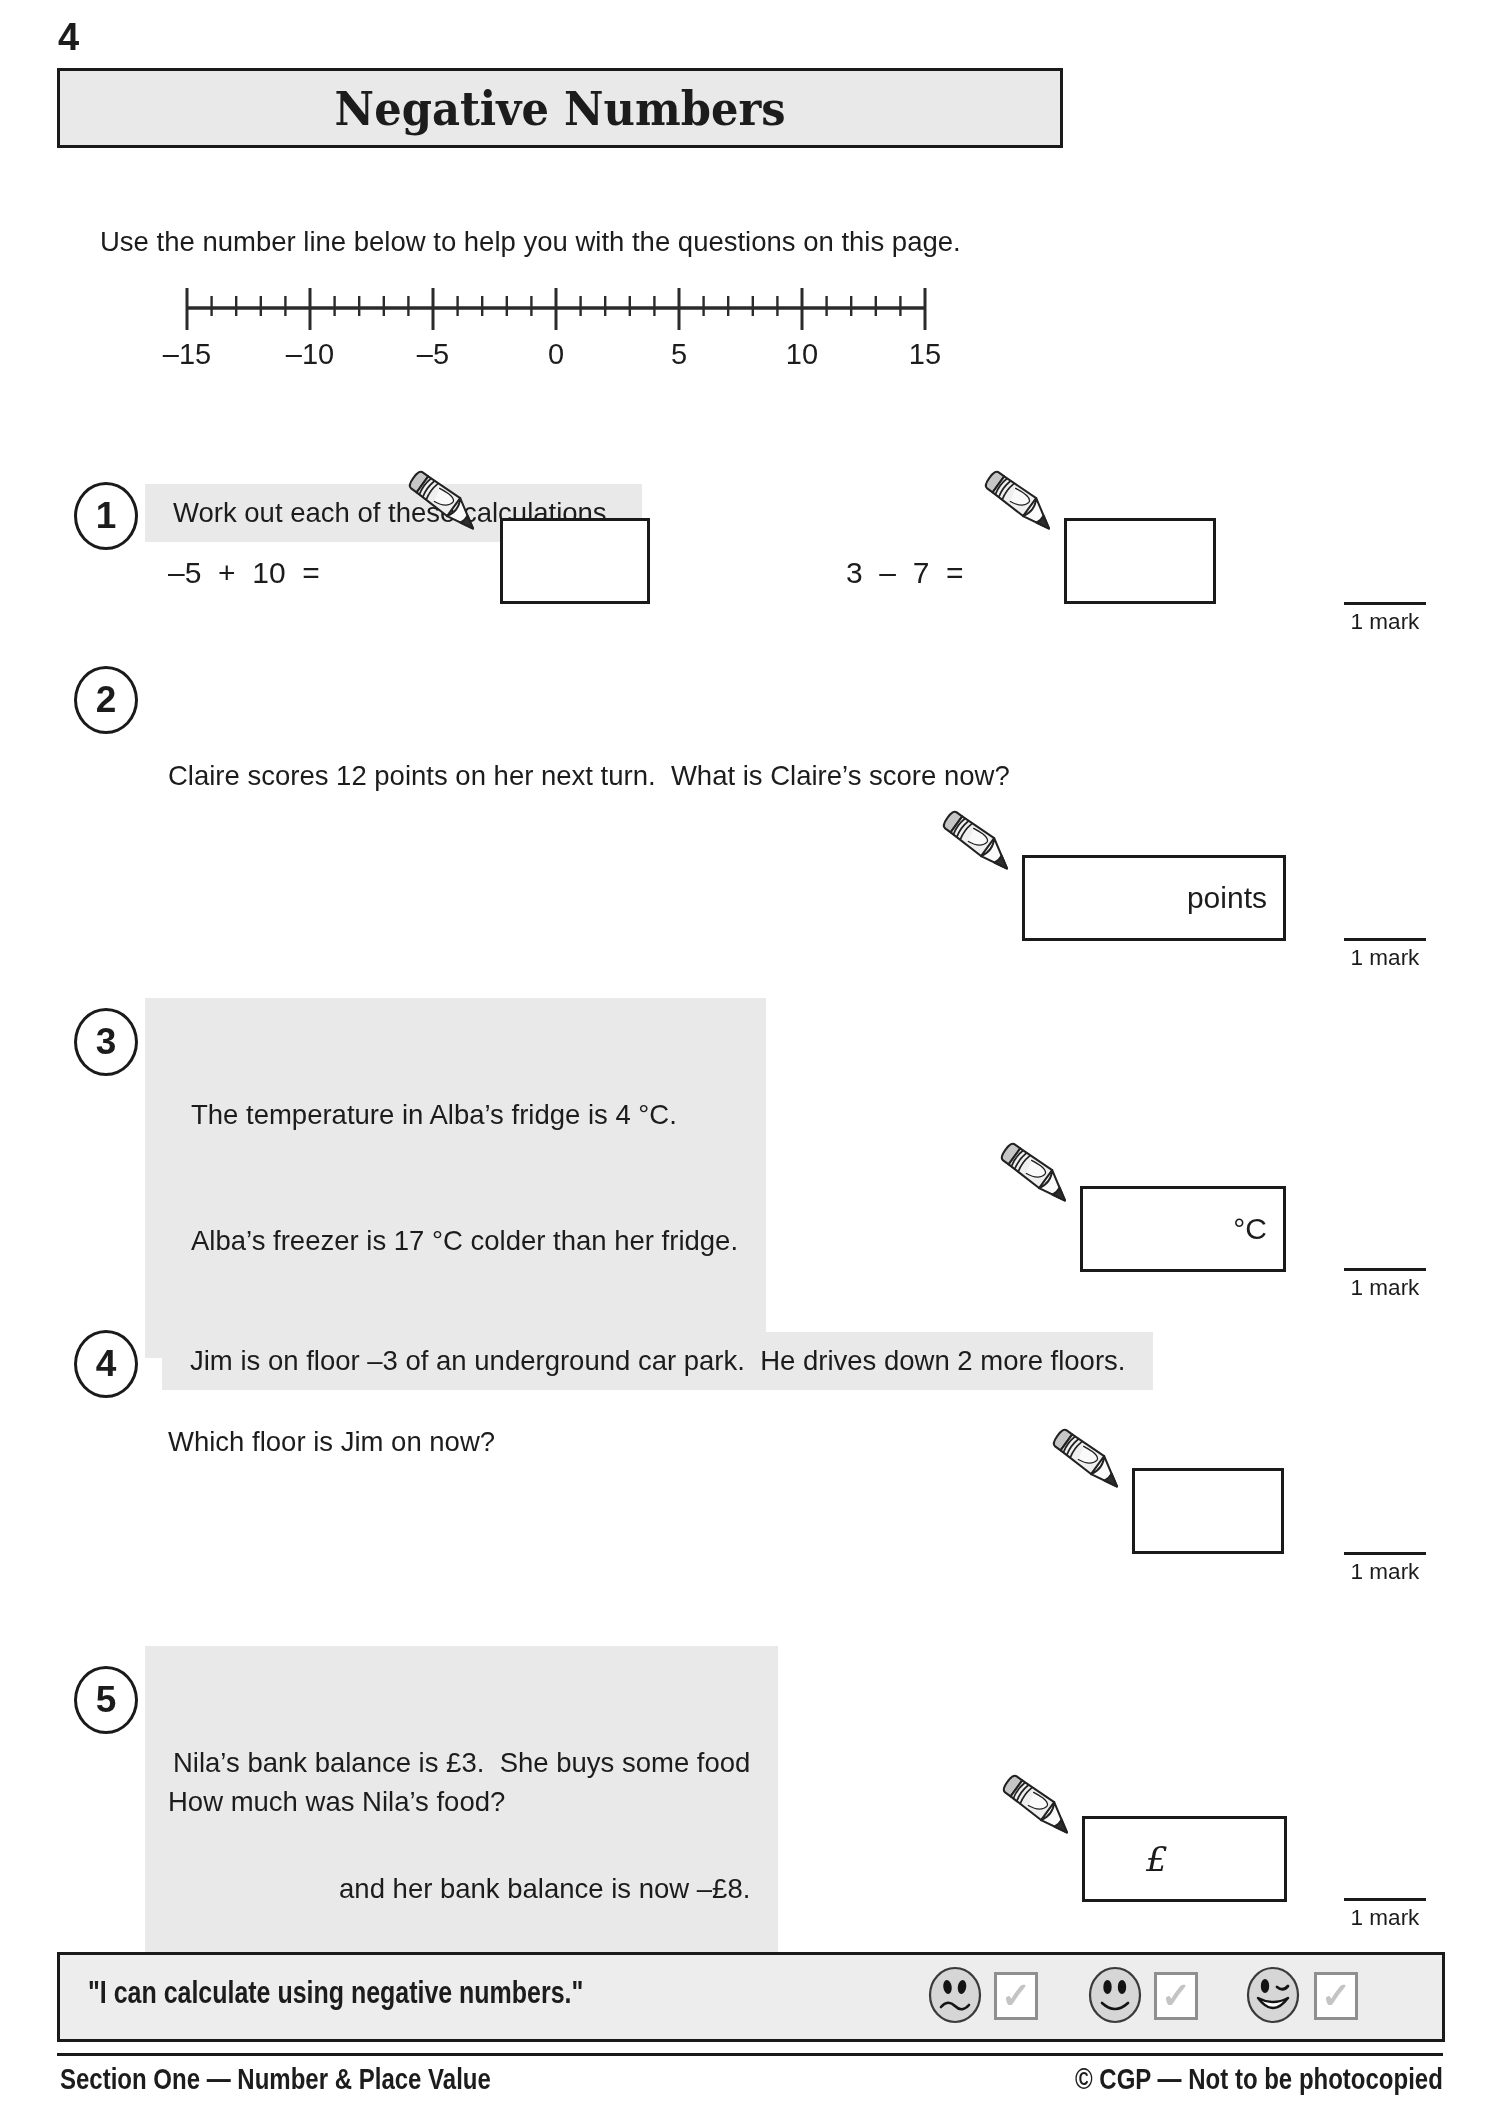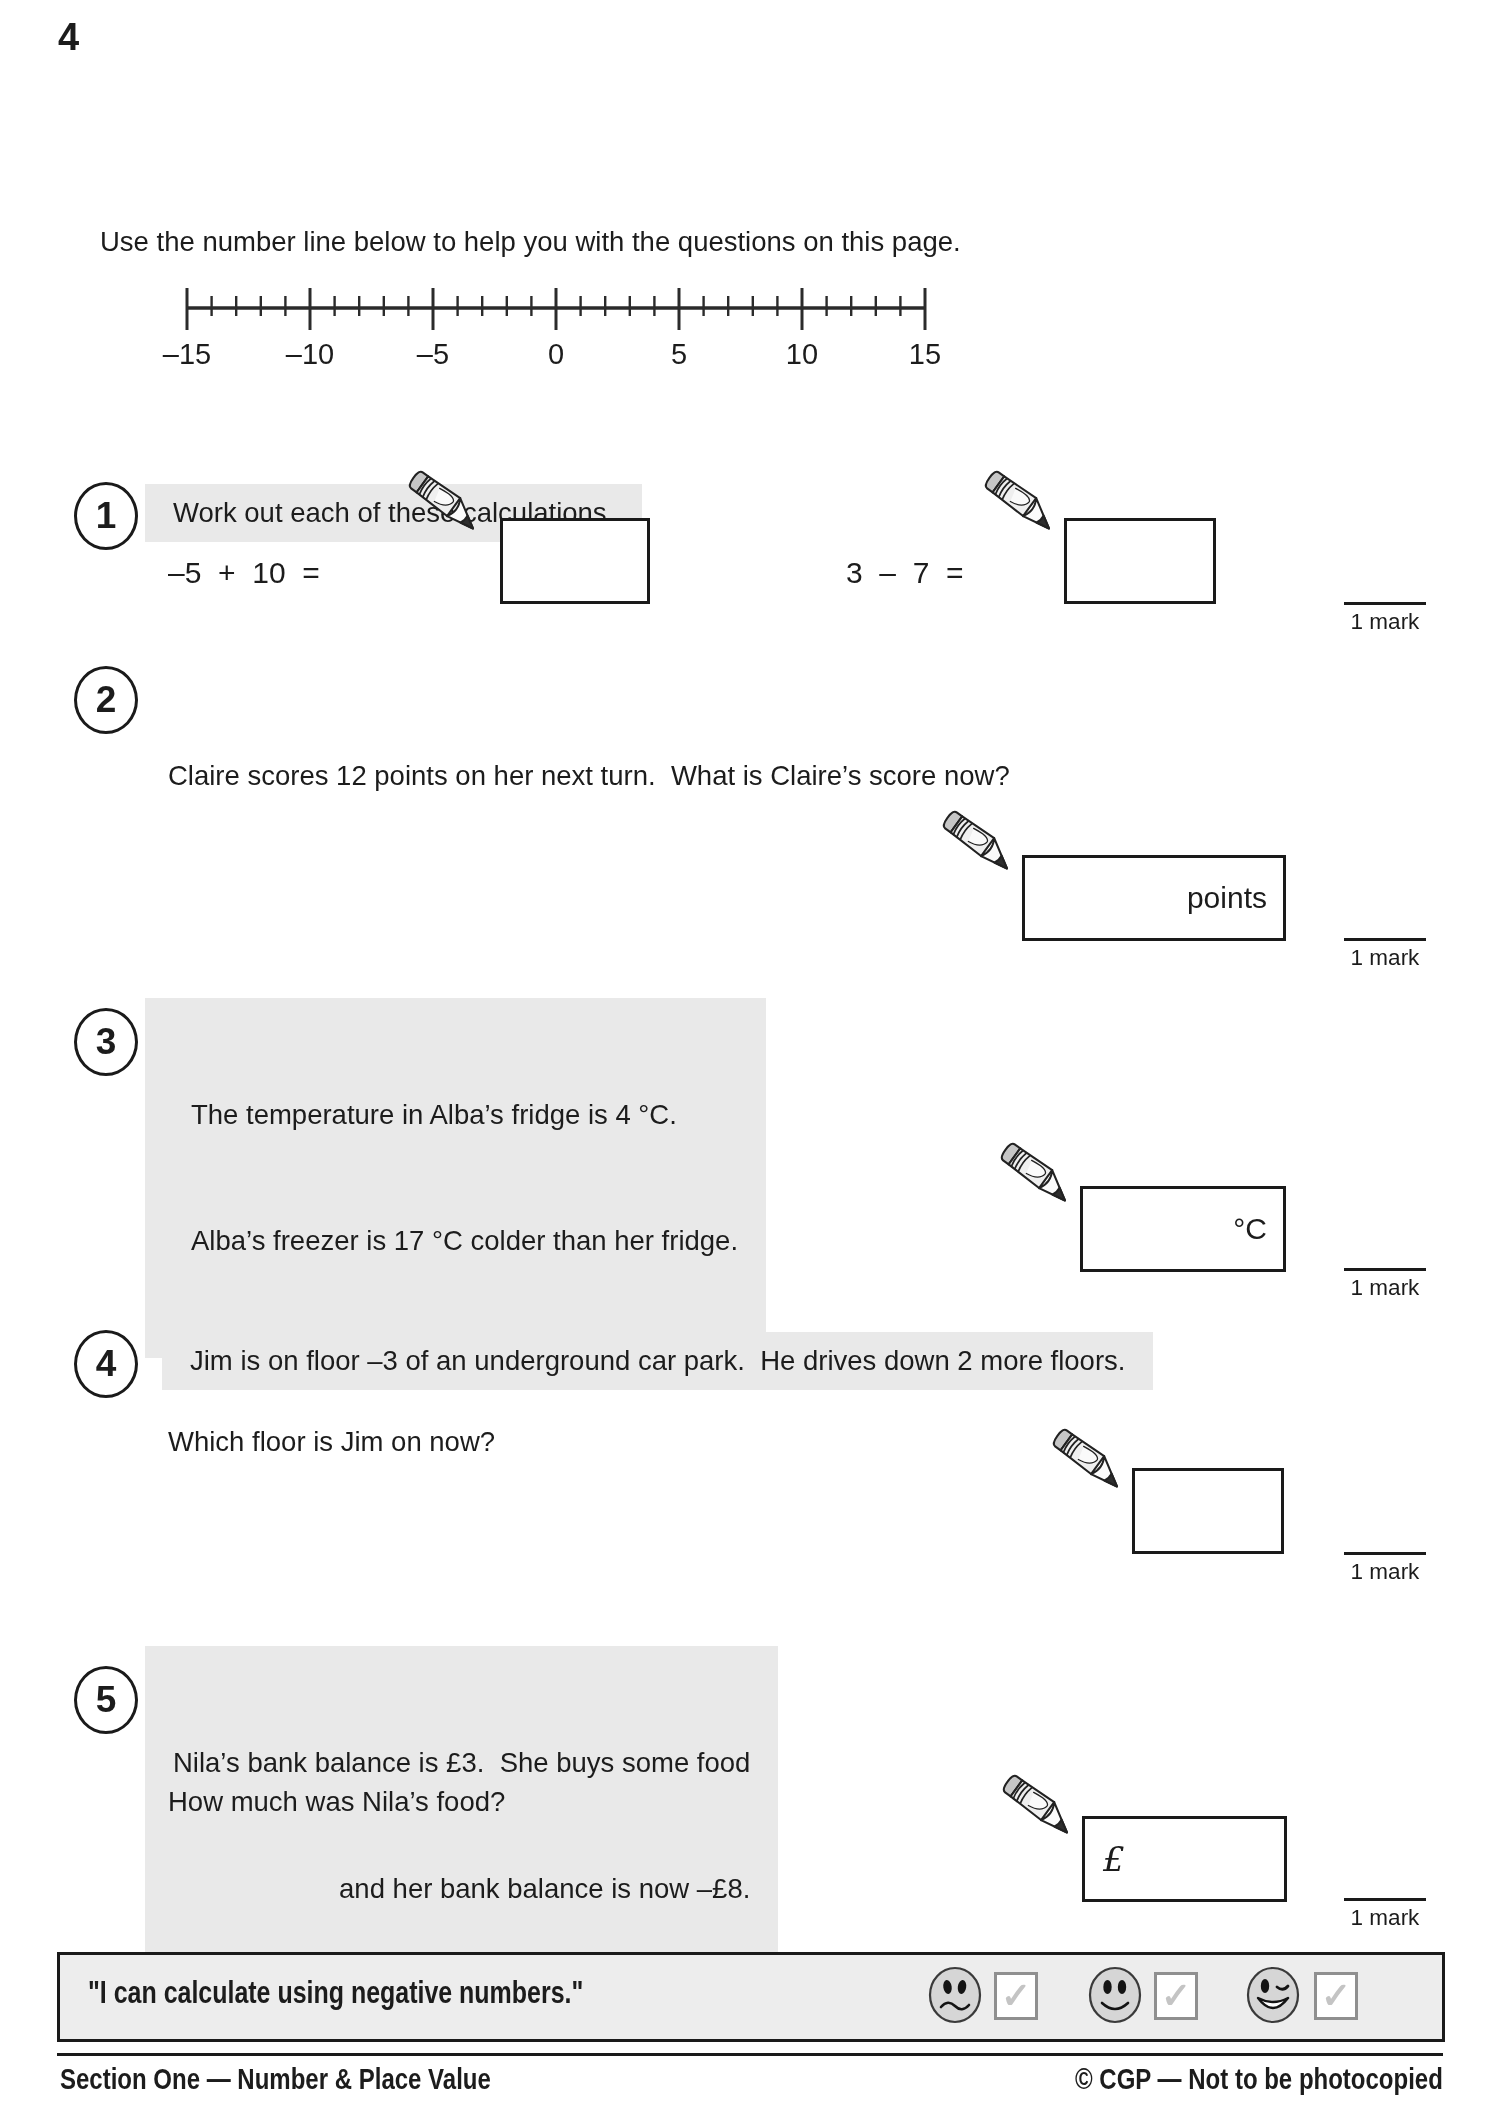--- a/index.html
+++ b/index.html
@@ -18,21 +18,21 @@
            display:flex;align-items:center;justify-content:center;
            font-size:37px;font-weight:bold;background:#fff;}
   .qlabel{background:#e9e9e9;font-size:27.5px;line-height:58px;height:58px;
           padding:0 28px;white-space:pre;display:inline-block;}
   .qlabel2{background:#e9e9e9;font-size:27.5px;line-height:42px;
            padding:12px 28px;white-space:pre;display:inline-block;}
   .qlabel2 span{display:block;}
   .qtext{font-size:27.5px;white-space:pre;}
   .equation{font-size:30px;white-space:pre;}
 
-  .ansbox{border:3.5px solid #1a1a1a;background:#fff;display:flex;align-items:center;box-sizing:border-box;}
+  .ansbox{border:3.5px solid #1a1a1a;background:#fff;display:flex;align-items:center;box-sizing:border-box;padding-left:43px;}
   .unit{margin-left:auto;font-size:30px;padding-right:16px;}
   .currency{font-size:34px;padding-left:18px;font-family:"DejaVu Serif",serif;font-style:italic;}
 
   .pencil{transform:rotate(36deg);transform-origin:center;width:84px;height:31px;}
   .mark{width:82px;border-top:3px solid #1a1a1a;text-align:center;
         font-size:22.5px;padding-top:4px;white-space:pre;}
 
   .assessbar{left:57px;top:1952px;width:1382px;height:84px;background:#ededed;
              border:3.5px solid #1a1a1a;box-sizing:content-box;}
   .statement{left:88px;top:1974px;font-size:32px;font-weight:bold;
@@ -48,20 +48,23 @@
   .footright{right:57px;top:2062px;font-size:30px;font-weight:bold;
              transform:scaleX(.8);transform-origin:right center;white-space:pre;}
 </style>
 </head>
 <body>
 
 <div class="page">
 
   <div class="abs pagenum">4</div>
 
+  <div class="abs titlebox">
+    <div class="title">Negative Numbers</div>
+  </div>
 
   <div class="abs instruction">Use the number line below to help you with the questions on this page.</div>
 
   <svg class="abs" style="left:152px;top:270px;" width="810" height="104" viewBox="0 0 810 104">
       <line x1="35" y1="38" x2="773" y2="38" stroke="#2b2b2b" stroke-width="3.4"></line>
       <line x1="35" x2="35" y1="18" y2="60" stroke="#2b2b2b" stroke-width="3"></line>
       <text x="35" y="94" text-anchor="middle" font-family="Liberation Sans, sans-serif" font-size="29" fill="#1c1c1c">–15</text>
       <line x1="59.6" x2="59.6" y1="26" y2="46" stroke="#2b2b2b" stroke-width="2.4"></line>
       <line x1="84.2" x2="84.2" y1="26" y2="46" stroke="#2b2b2b" stroke-width="2.4"></line>
       <line x1="108.80000000000001" x2="108.80000000000001" y1="26" y2="46" stroke="#2b2b2b" stroke-width="2.4"></line>

